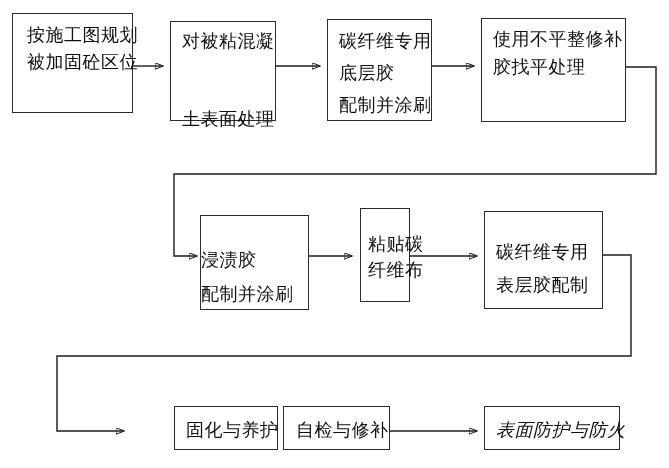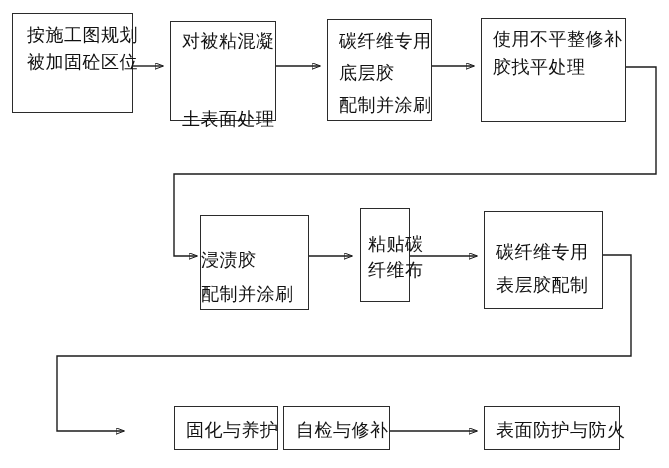--- a/index.html
+++ b/index.html
@@ -79,17 +79,17 @@
   </div>
 
   <div class="node" style="left:128px;top:406px;width:104px;height:44px;padding:14px 0 0 11px;margin-left:46px;">
     <span class="line">固化与养护</span>
   </div>
 
   <div class="node" style="left:283px;top:406px;width:107px;height:44px;padding:14px 0 0 12px;">
     <span class="line">自检与修补</span>
   </div>
 
-  <div class="node" style="left:484px;top:406px;width:136px;height:44px;padding:14px 0 0 11px;">
+  <div class="node" style="left:484px;top:406px;width:136px;height:44px;padding:14px 0 0 11px;font-style:italic;">
     <span class="line">表面防护与防火</span>
   </div>
 
 </div>
 
 </body></html>

